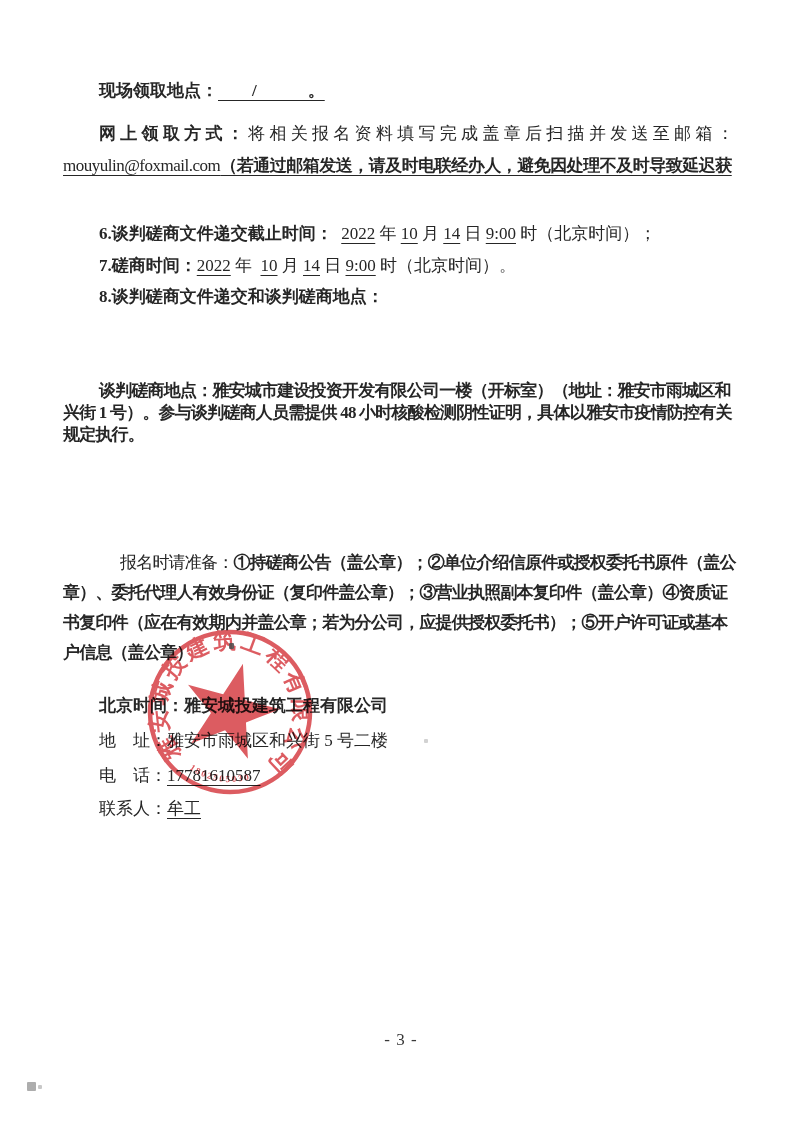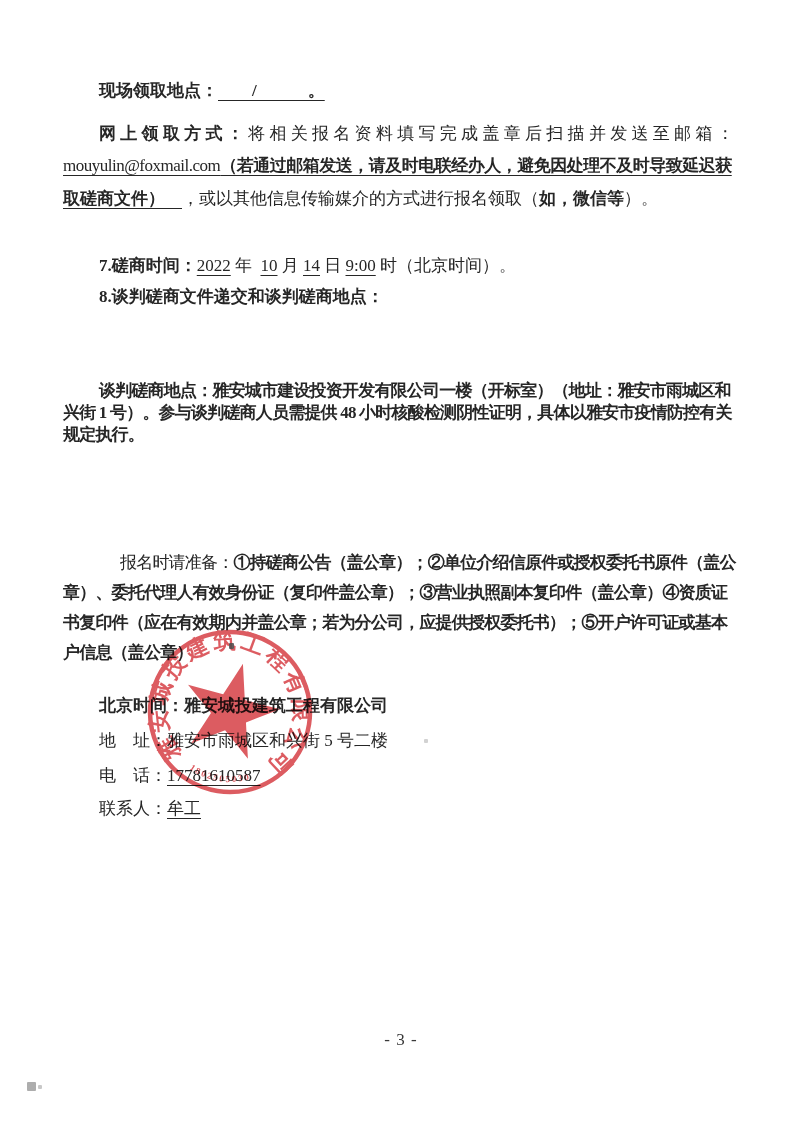--- a/index.html
+++ b/index.html
@@ -28,22 +28,22 @@
 <body>
 
 <div class="doc">
 
   <p class="line indent" style="top:74px"><span class="b">现场领取地点：</span><span class="u pre b">　　/　　　。</span></p>
 
   <p class="line nowrap fit-sm" style="top:149px"><span class="u">mouyulin@foxmail.com</span><span class="b u">（若通过邮箱发送，请及时电联经办人，避免因处理不及时导致延迟获</span></p>
 
   <p class="line indent sp nowrap" style="top:117px"><span class="b">网上领取方式：</span><span>将相关报名资料填写完成盖章后扫描并发送至邮箱：</span></p>
 
-  <p class="line nowrap" style="top:182px"><span class="b u pre">取磋商文件）　</span><span>，或以其他信息传输媒介的方式进行报名领取（</span><span class="b">如，微信等</span><span>）。</span></p>
 
+  <p class="line indent nowrap" style="top:217px"><span class="b">6.谈判磋商文件递交截止时间：</span><span class="pre">  </span><span class="u">2022</span><span class="pre"> 年 </span><span class="u">10</span><span class="pre"> 月 </span><span class="u">14</span><span class="pre"> 日 </span><span class="u">9:00</span><span> 时（北京时间）；</span></p>
 
   <p class="line indent nowrap" style="top:249px"><span class="b">7.磋商时间：</span><span class="u">2022</span><span class="pre"> 年  </span><span class="u">10</span><span class="pre"> 月 </span><span class="u">14</span><span class="pre"> 日 </span><span class="u">9:00</span><span> 时（北京时间）。</span></p>
 
   <p class="line indent" style="top:280px"><span class="b">8.谈判磋商文件递交和谈判磋商地点：</span></p>
 
 
   <p class="line indent b fit" style="top:380px;line-height:22px">谈判磋商地点：雅安城市建设投资开发有限公司一楼（开标室）（地址：雅安市雨城区和兴街 1 号）。参与谈判磋商人员需提供 48 小时核酸检测阴性证明，具体以雅安市疫情防控有关规定执行。</p>
 
 
   <p class="line indent-lg fit" style="top:548px;line-height:30px"><span>报名时请准备：</span><span class="b">①持磋商公告（盖公章）；②单位介绍信原件或授权委托书原件（盖公章）、委托代理人有效身份证（复印件盖公章）；③营业执照副本复印件（盖公章）④资质证书复印件（应在有效期内并盖公章；若为分公司，应提供授权委托书）；⑤开户许可证或基本户信息（盖公章）</span></p>

